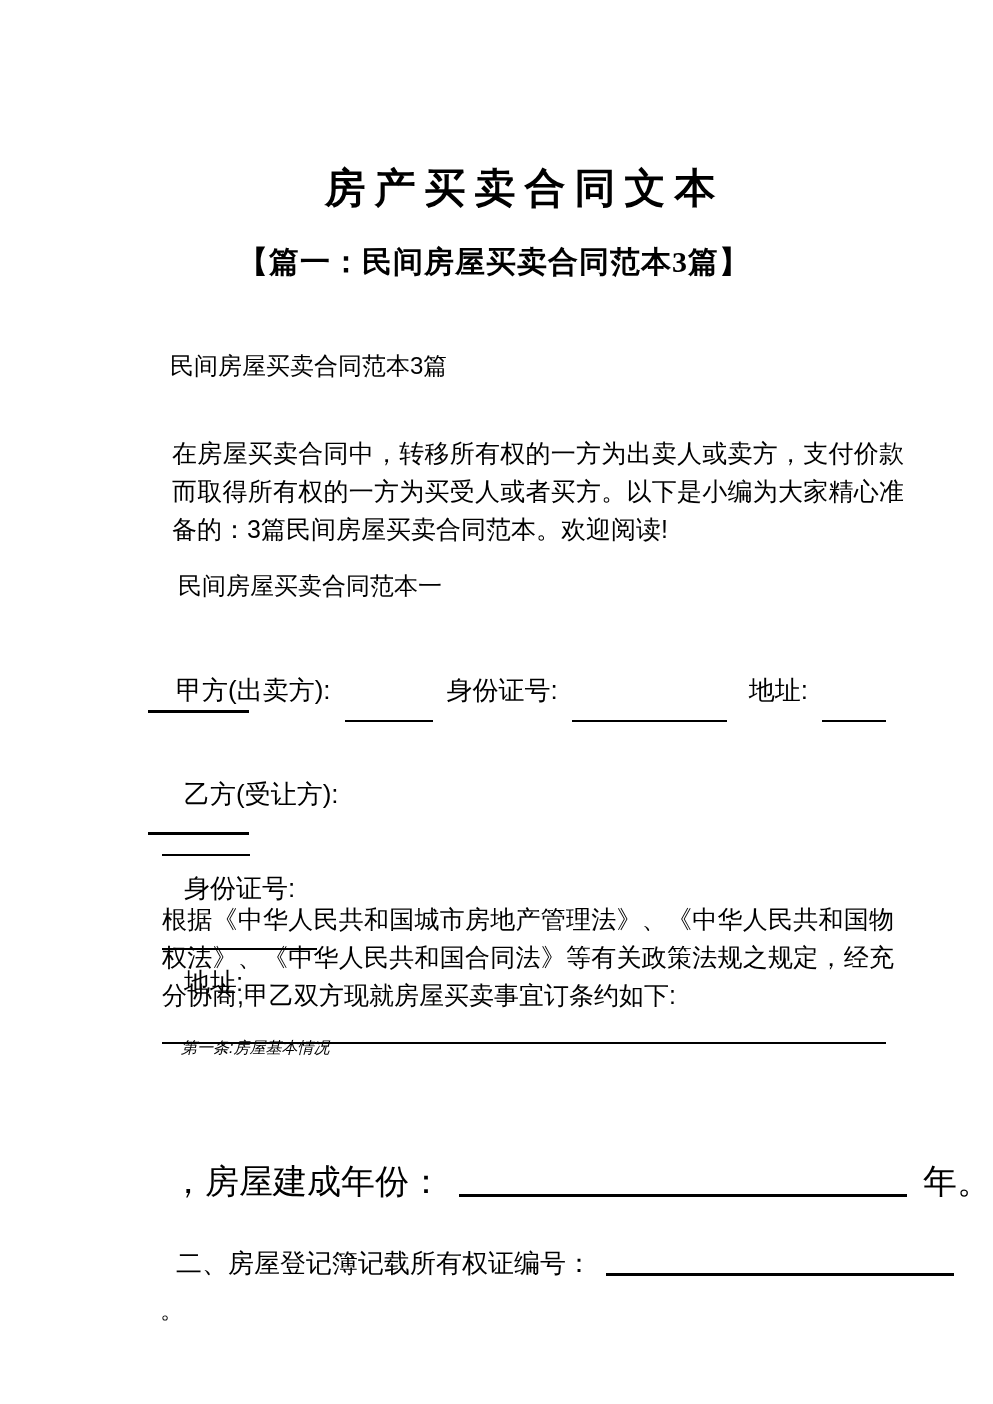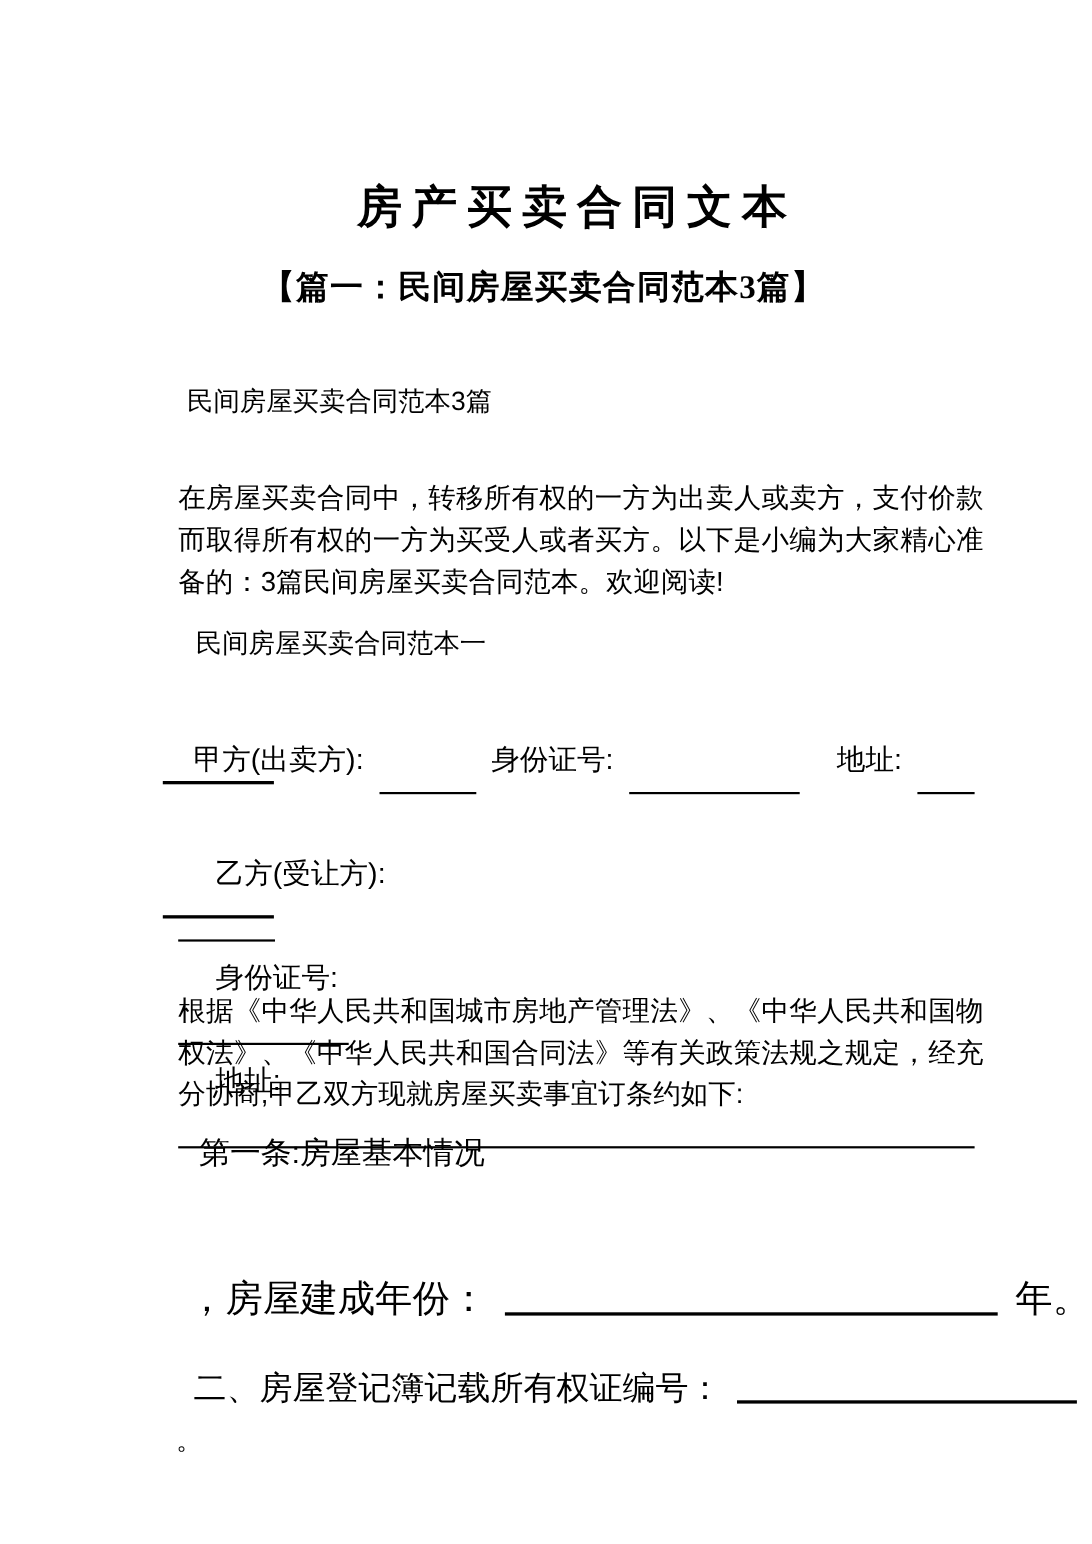--- a/index.html
+++ b/index.html
@@ -33,21 +33,21 @@
     line-height: 40px;
     letter-spacing: 1px;
   }
   .h-sample-list { top: 308px; left: 128px; font-size: 24px; line-height: 32px; }
   .para {
     left: 120px; width: 760px;
     font-size: 25px;
     line-height: 38px;
     text-align: justify;
   }
-  .para-intro { top: 392px; }
+  .para-intro { top: 392px; margin-left: 10px; }
   .h-sample-one { top: 528px; left: 136px; font-size: 24px; line-height: 32px; }
 
   .party-row {
     left: 120px; width: 752px;
     top: 616px;
     display: flex;
     align-items: baseline;
     white-space: nowrap;
     font-size: 26px;
     line-height: 36px;
@@ -55,52 +55,52 @@
   .party-row-b { top: 720px; flex-direction: column; }
   .blank {
     display: inline-block;
     height: 1em;
     border-bottom: 2.5px solid #000;
     vertical-align: -4px;
   }
   .party-row .blank { align-self: stretch; height: auto; border-bottom: 2.5px solid #000; }
   .blank-1 { width: 88px; }
   .blank-2 { width: 155px; }
-  .addr-label { margin-left: 20px; }
+  .addr-label { margin-left: 8px; }
   .blank-3 { flex: 1 1 auto; }
 
   .cont-line {
     left: 120px; width: 101px; height: 0;
     border-top: 3px solid #000;
   }
   .cont-a { top: 682px; }
   .cont-b { top: 804px; }
 
   .para-legal { top: 858px; }
-  .h-article { top: 990px; left: 139px; font-size: 28px; line-height: 32px; }
+  .h-article { top: 990px; left: 139px; font-size: 16px; line-height: 32px; font-style: italic; }
 
   .clause-one {
     top: 1040px; left: 120px; width: 762px;
     font-size: 25px;
     line-height: 42px;
     text-align: justify;
     text-indent: 17px;
     white-space: pre-wrap;
   }
 
   .year-row {
     top: 1120px; left: 115px; width: 770px;
     font-size: 34px; line-height: 38px;
     white-space: nowrap;
   }
   .year-blank { width: 448px; border-bottom: 3px solid #000; margin: 0 2px; }
 
   .clause-two-row {
     top: 1202px; left: 120px; width: 760px;
-    font-size: 30px; line-height: 38px;
+    font-size: 26px; line-height: 38px;
     white-space: nowrap;
   }
   .clause-two-blank { width: 348px; border-bottom: 3px solid #000; }
 
   .trailing-period { top: 1252px; left: 118px; font-size: 24px; line-height: 32px; }
 </style>
 </head>
 <body>
 
 <div class="page">

